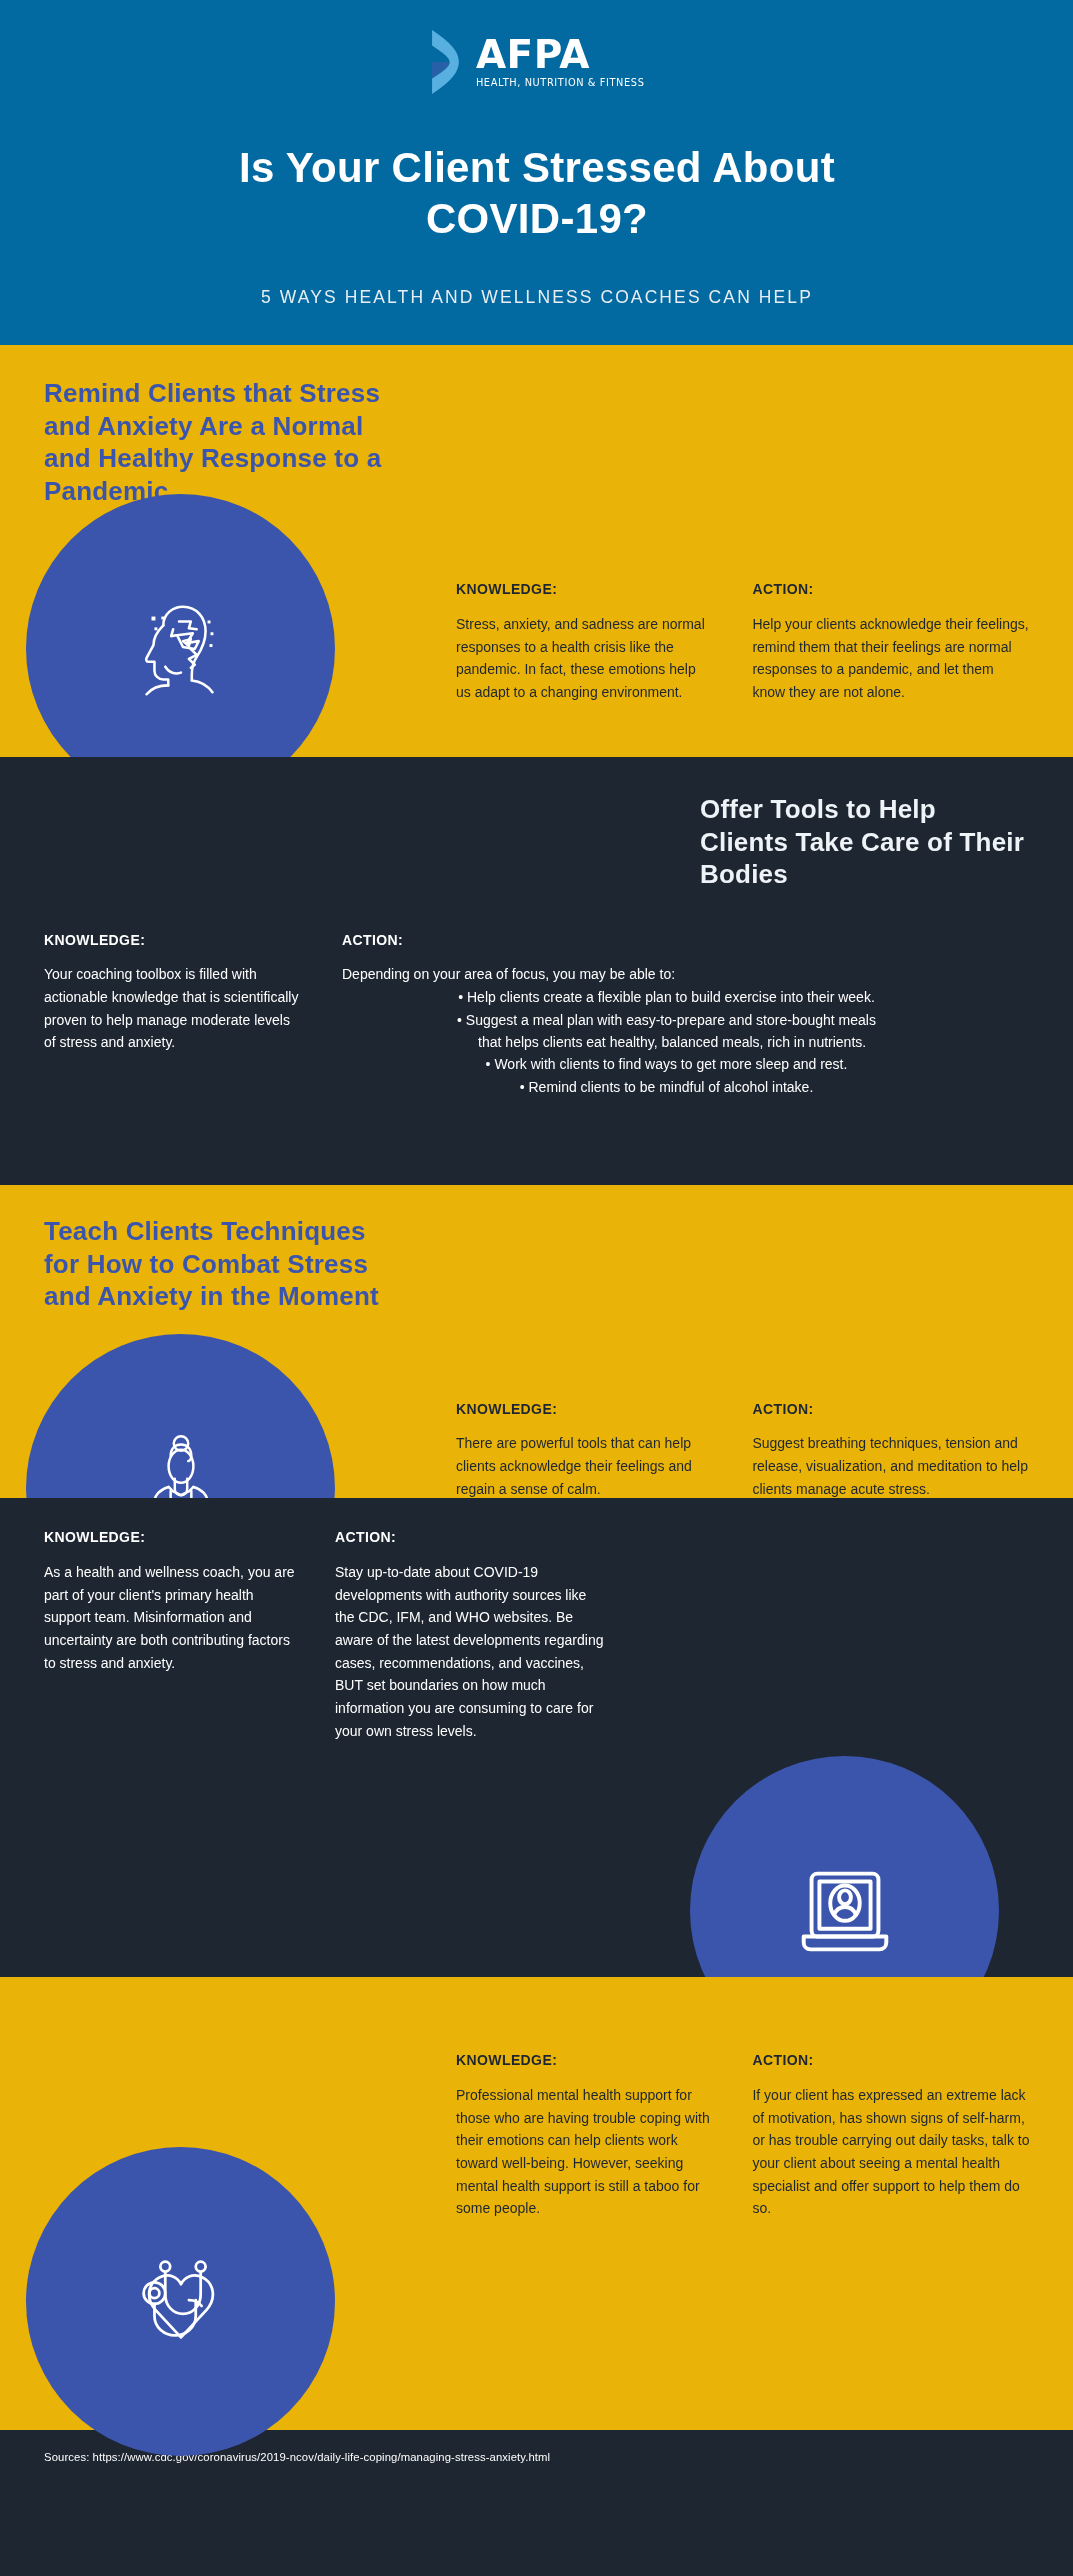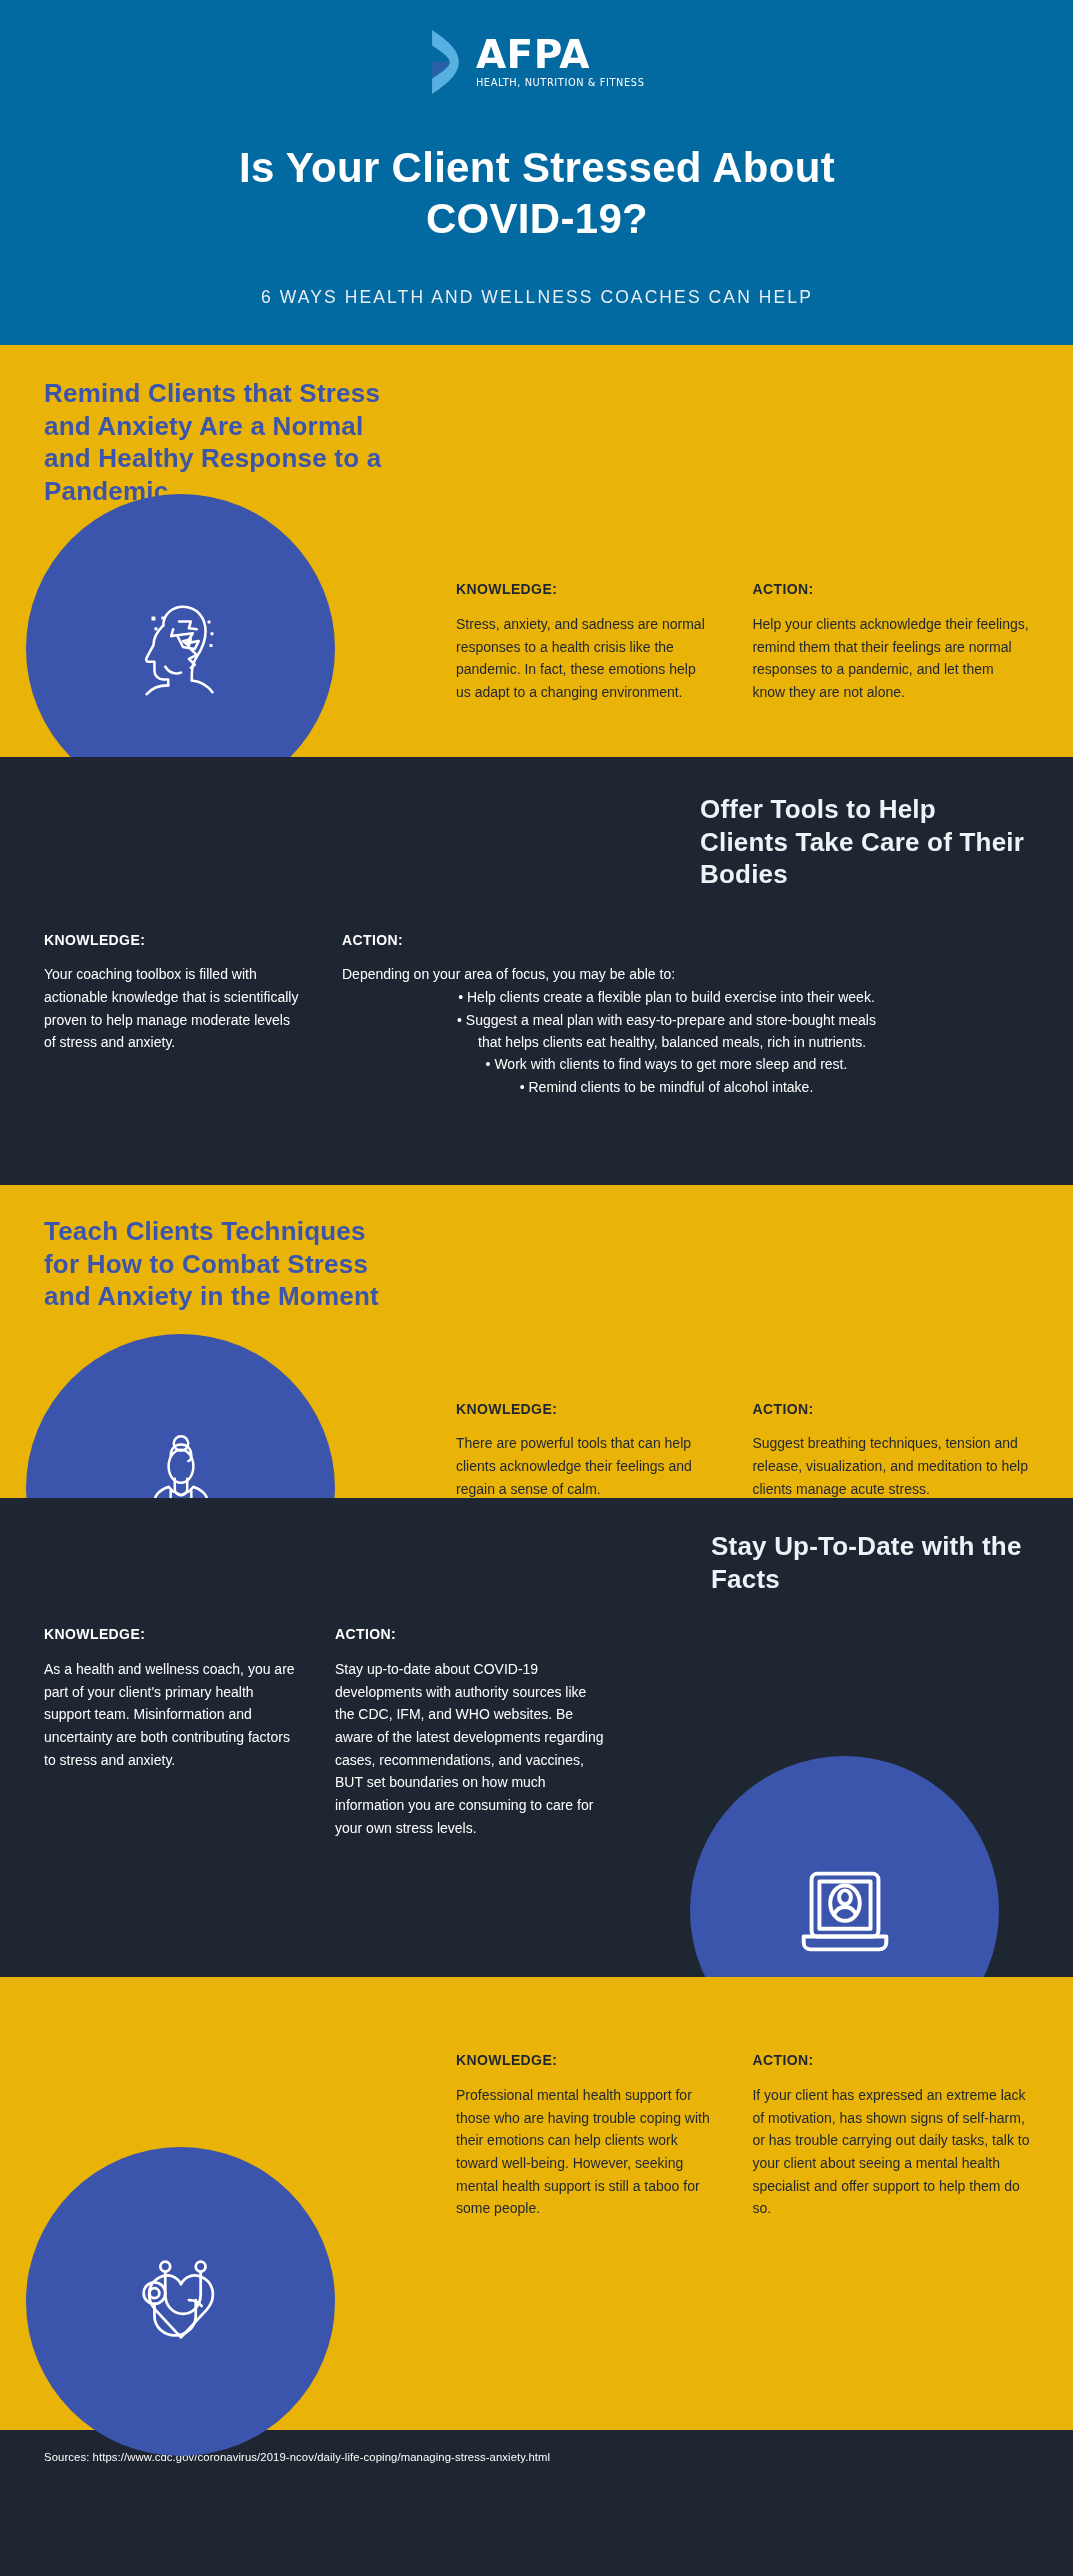--- a/index.html
+++ b/index.html
@@ -92,21 +92,21 @@
         <span class="logo-word">AFPA</span>
         <div class="logo-sub">HEALTH, NUTRITION &amp; FITNESS</div>
       </span>
     </div>
 
     <h1 class="main-title">
       <span>Is Your Client Stressed About</span><br>
       <span>COVID-19?</span>
     </h1>
 
-    <div class="sub-title">6 WAYS HEALTH AND WELLNESS COACHES CAN HELP</div>
+    <div class="sub-title">5 WAYS HEALTH AND WELLNESS COACHES CAN HELP</div>
   </div>
 
   <div class="section light" style="height:412px;">
     <div class="sec-inner">
       <div class="sec-title" style="padding-top:32px;">Remind Clients that Stress and Anxiety Are a Normal and Healthy Response to a Pandemic</div>
 
       <div class="circle-wrap" style="left:26px; top:149px;">
         <div class="circle">
           <span>
             <svg width="118" height="118" viewBox="0 0 120 120" fill="none" stroke="#ffffff" stroke-width="2.6" stroke-linecap="round" stroke-linejoin="round">
@@ -212,21 +212,20 @@
         <div class="col" style="width:289px; margin-left:39px;">
           <div class="col-label">ACTION:</div>
           <div class="col-body">Suggest breathing techniques, tension and release, visualization, and meditation to help clients manage acute stress.</div>
         </div>
       </div>
     </div>
   </div>
 
   <div class="section dark" style="height:479px;">
     <div class="sec-inner">
-      <div class="sec-title right" style="padding-top:32px; text-align:left; max-width:319px;">Stay Up-To-Date with the Facts</div>
 
       <div class="circle-wrap" style="left:690px; top:258px;">
         <div class="circle">
           <span>
             <svg width="118" height="118" viewBox="0 0 120 120" fill="none" stroke="#ffffff" stroke-width="4" stroke-linecap="round" stroke-linejoin="round">
               <rect x="26" y="22" width="68" height="64" rx="6"></rect>
               <rect x="34" y="30" width="52" height="48"></rect>
               <path d="M18 86 L102 86 L102 92 C102 96 99 99 95 99 L25 99 C21 99 18 96 18 92 Z"></path>
               <ellipse cx="60" cy="52" rx="15" ry="18"></ellipse>
               <ellipse cx="60" cy="46" rx="6" ry="7"></ellipse>

